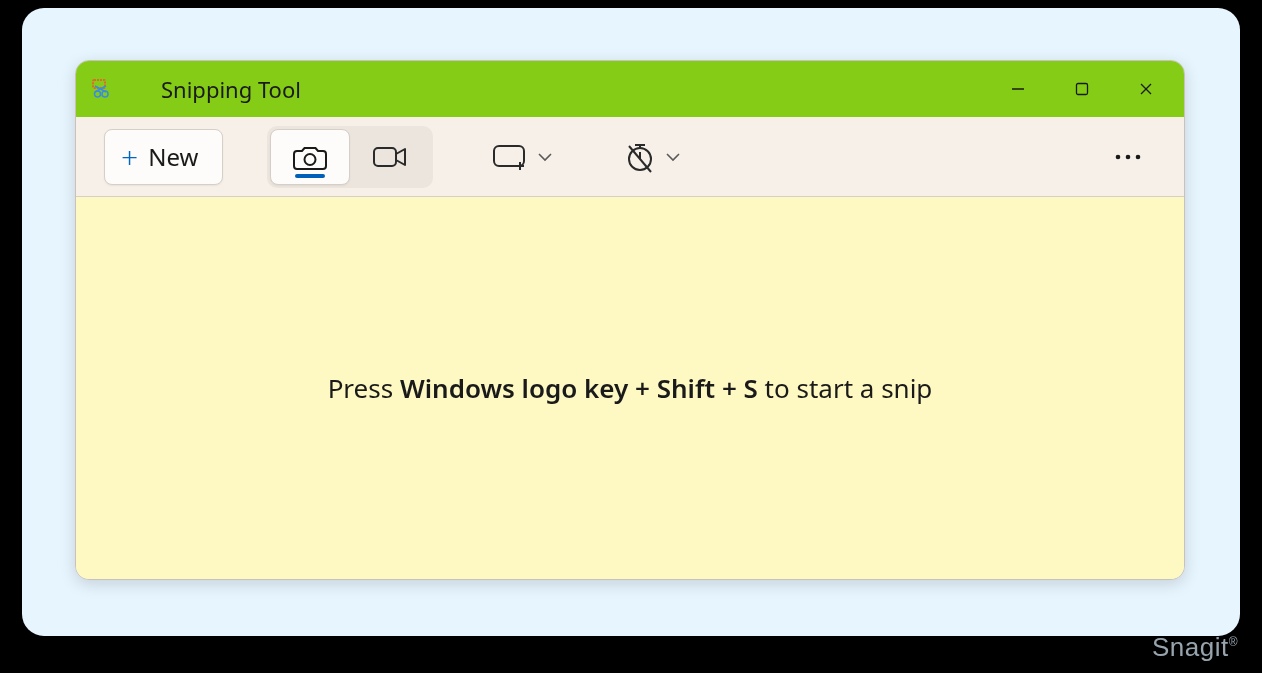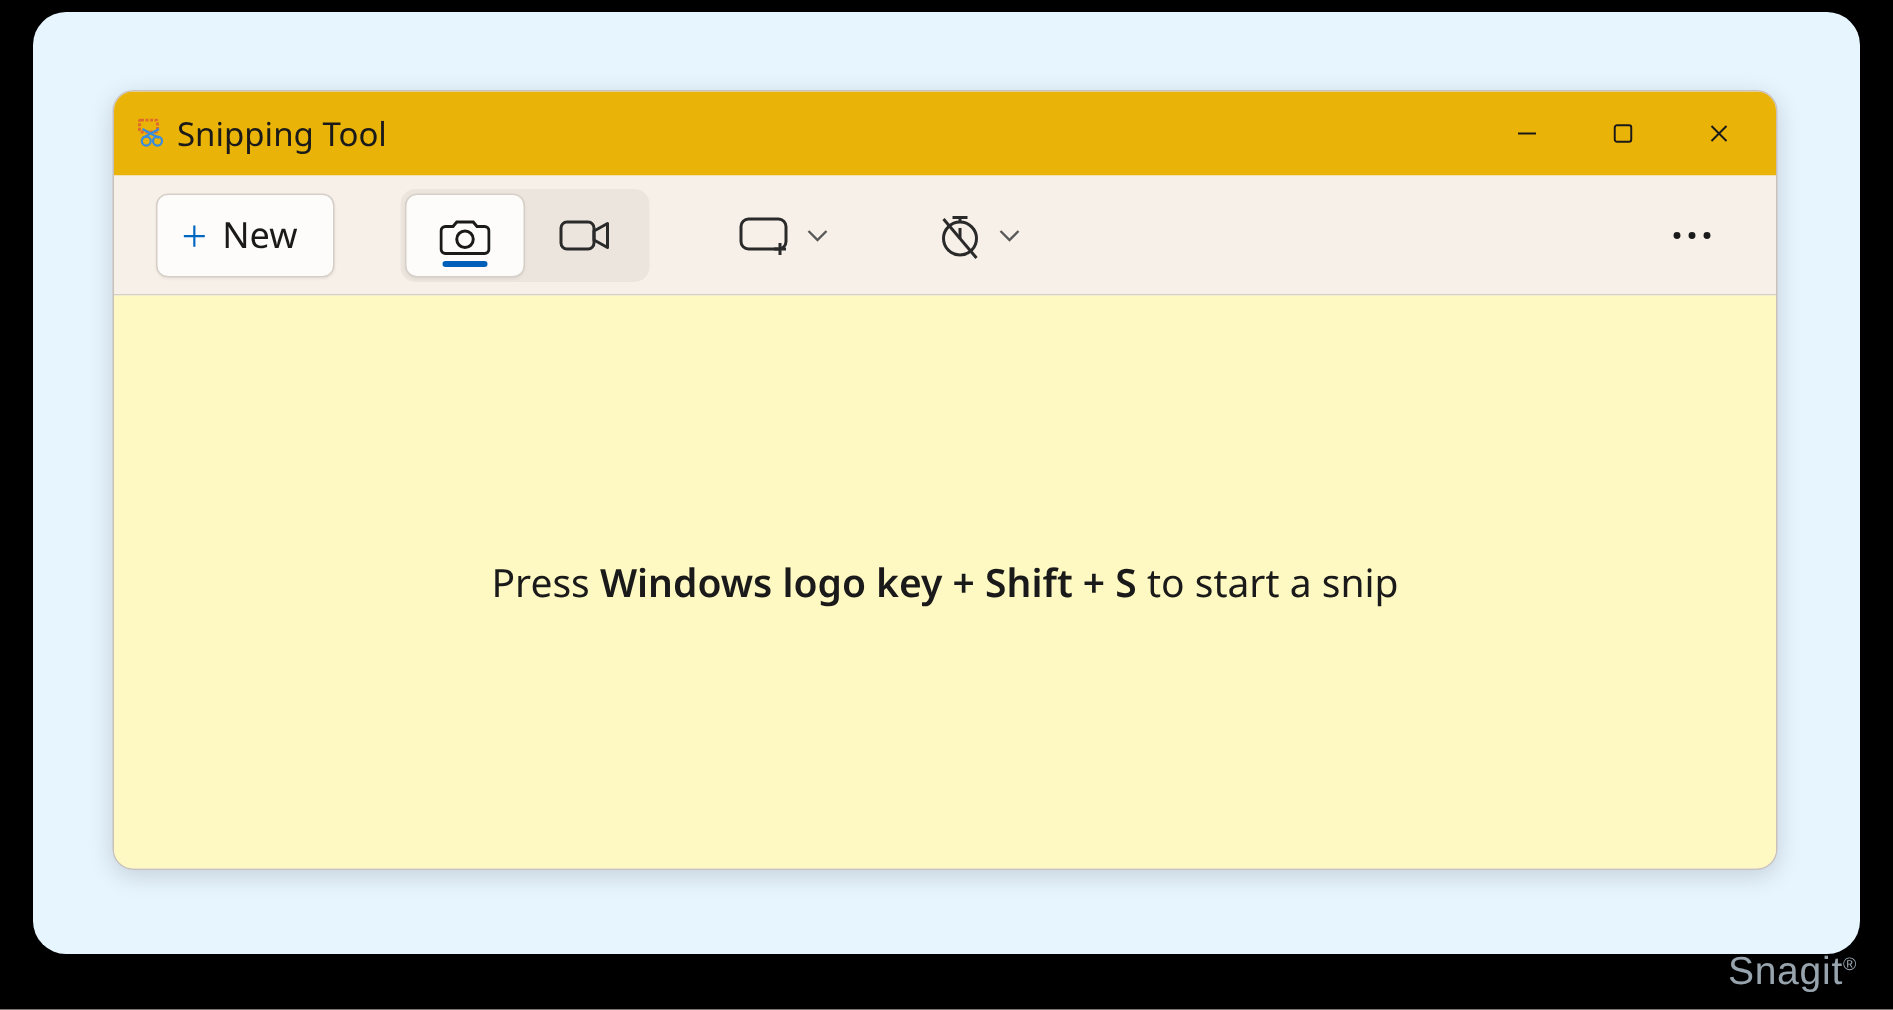--- a/index.html
+++ b/index.html
@@ -27,21 +27,22 @@
     border:1px solid #c9c2bb;
     border-radius:14px;
     overflow:hidden;
     box-shadow:0 4px 16px rgba(0,0,0,0.15);
   }
   .titlebar {
     height:56px;
     display:flex;
     align-items:center;
     padding:0 6px 0 14px;
-    background:#eab308;
+    background:#84cc16;
+    gap:43px;
   }
   .app-icon-slot { width:22px; height:22px; display:flex; align-items:center; justify-content:center; }
   .title-text {
     font-size:22px;
     color:#1a1a1a;
     margin-left:6px;
     flex:0 0 auto;
   }
   .win-controls {
     margin-left:auto;

